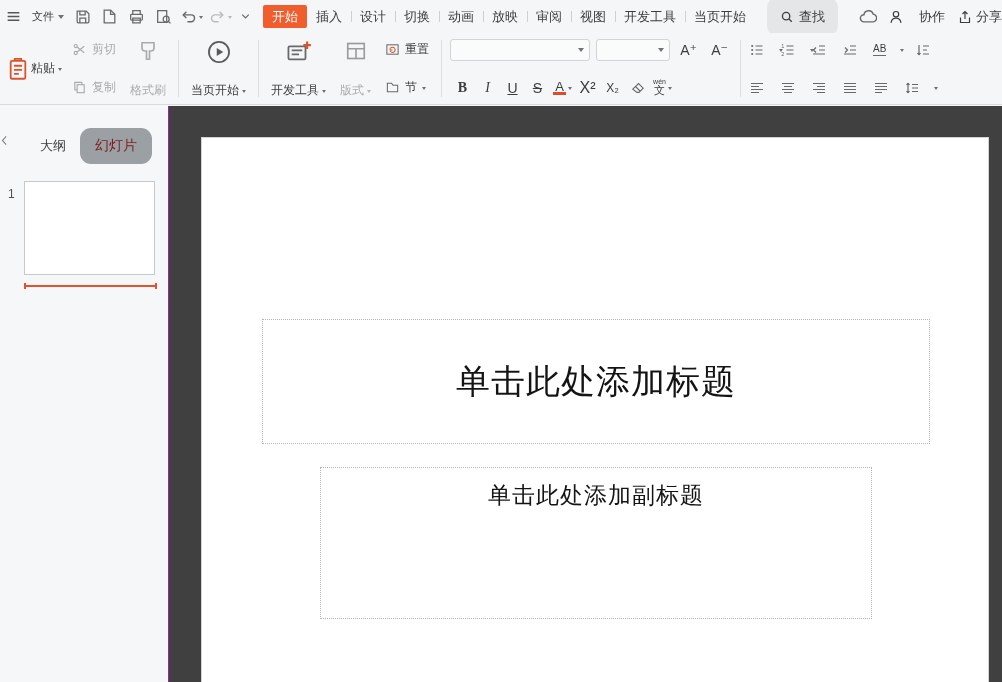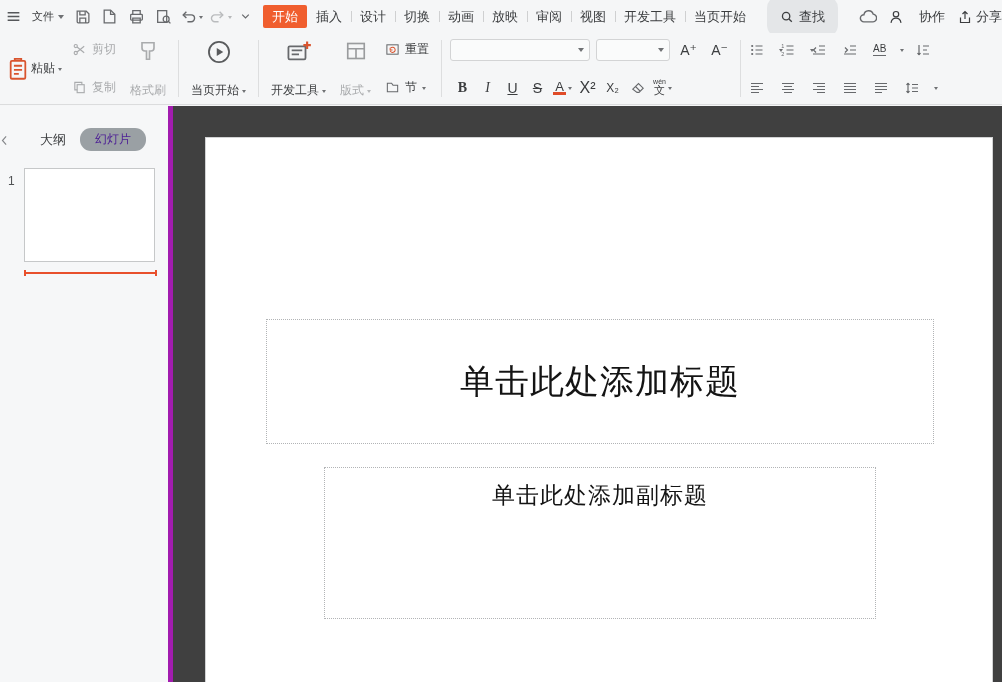--- a/index.html
+++ b/index.html
@@ -39,25 +39,25 @@
   .fmtbtn{min-width:25px;height:21px;display:flex;align-items:center;justify-content:center;gap:2px;font-size:14px;cursor:pointer}
   .ser{font-family:"Liberation Serif","DejaVu Serif",serif}
   .fcwrap{display:flex;flex-direction:column;align-items:center;line-height:11px}
   .fcbar{width:13px;height:3px;background:#e04b28}
   .pinyin{font-size:7px;line-height:6px;color:#3b3d3f}
   .abtd{font-size:10px;border-bottom:1px solid #67696c;padding-bottom:1px;line-height:10px}
   .parbtn{width:27px;height:21px;display:flex;align-items:center;gap:14px;cursor:pointer}
 
   
   .main{position:absolute;top:106px;left:0;right:0;bottom:0;display:flex}
-  .sidebar{width:168px;min-width:168px;background:#f6f7f8;border-right:5px solid #a21caf;position:relative}
+  .sidebar{width:168px;min-width:168px;background:#f6f7f8;border-right:1px solid #a21caf;position:relative}
   .collapse{position:absolute;left:-2px;top:24px;width:14px;height:20px;display:flex;align-items:center;cursor:pointer}
   .panel-head{display:flex;align-items:center;margin:22px 0 0 34px;gap:8px}
   .outline-btn{padding:2px 6px;font-size:13px;cursor:pointer}
-  .slides-pill{background:#9aa0a4;color:#4c1d95;border-radius:11px;padding:3px 15px;font-size:12px;cursor:pointer}
+  .slides-pill{background:#9aa0a4;color:#7f1d1d;border-radius:11px;padding:9px 15px;font-size:14px;cursor:pointer}
   .thumb-wrap{position:relative;margin-top:17px;height:120px}
   .thumb-num{position:absolute;left:8px;top:6px;font-size:12px;color:#505254}
   .thumb{position:absolute;left:24px;top:0;width:131px;height:94px;background:#fff;border:1px solid #c6c8c9;box-sizing:border-box;cursor:pointer}
   .sel-line{position:absolute;left:24px;top:104px;width:133px;height:2px;background:#e8502c}
   .sel-line::before,.sel-line::after{content:"";position:absolute;top:-2px;width:2px;height:6px;background:#e8502c}
   .sel-line::before{left:0}.sel-line::after{right:0}
 
   .canvas{flex:1;background:#404040;position:relative;overflow:hidden}
   .slide{position:absolute;left:32px;top:31px;width:788px;height:591px;background:#fff;border:1px solid #d2d3d4;box-sizing:border-box}
   .ph{border:1px dotted #b2b4b6;position:absolute;box-sizing:border-box}

